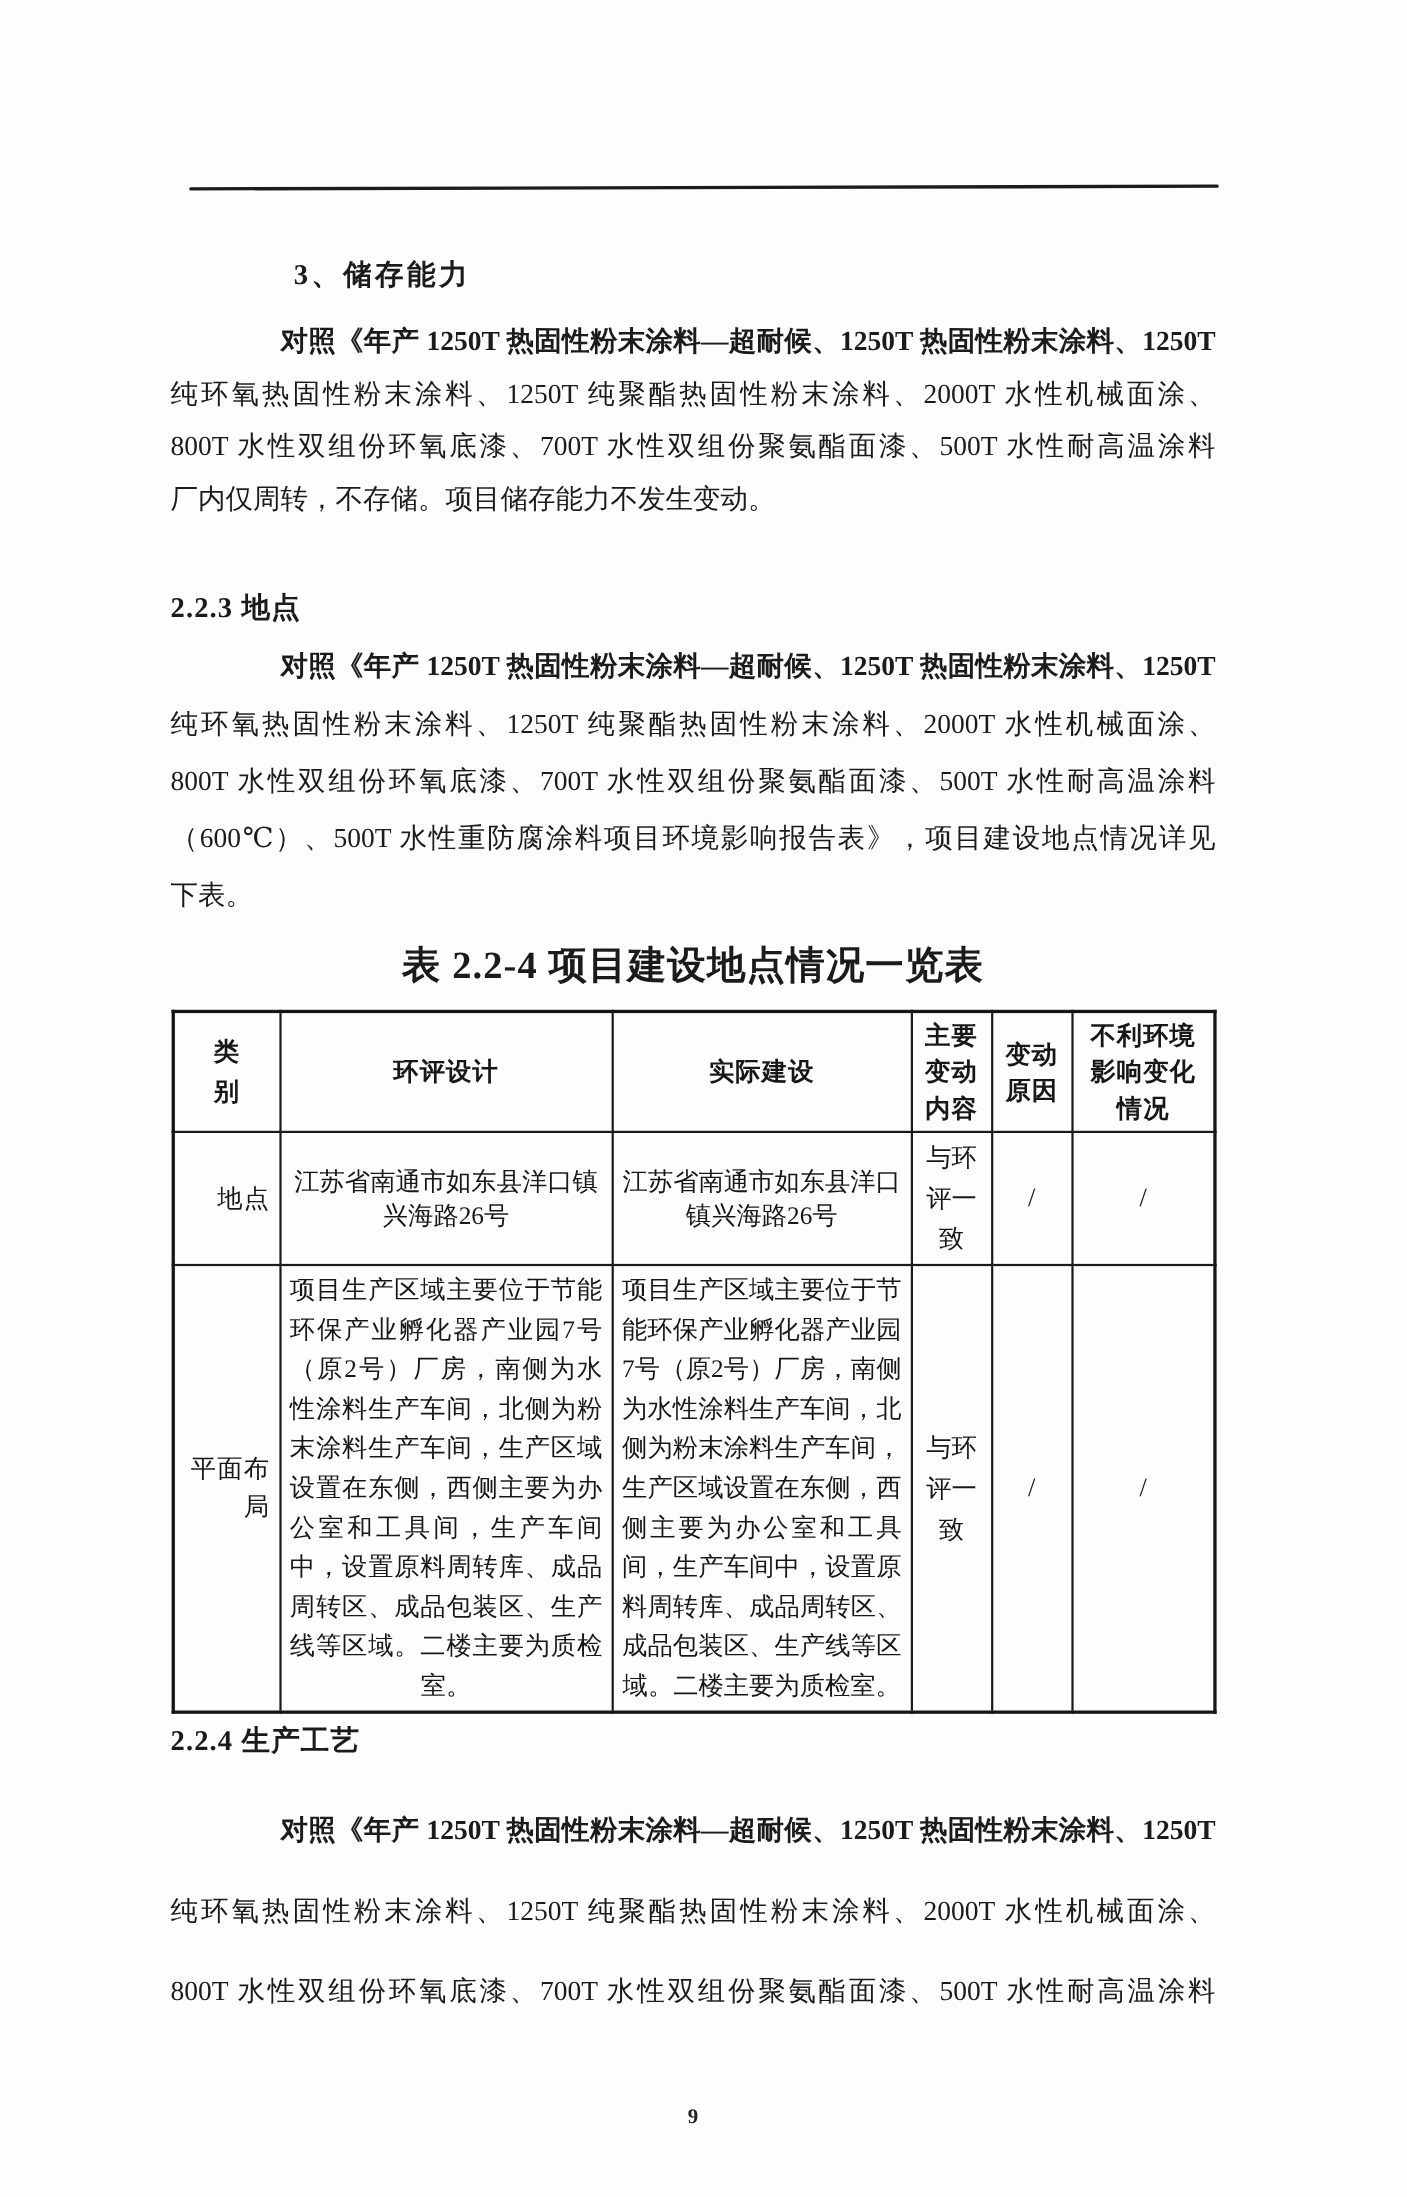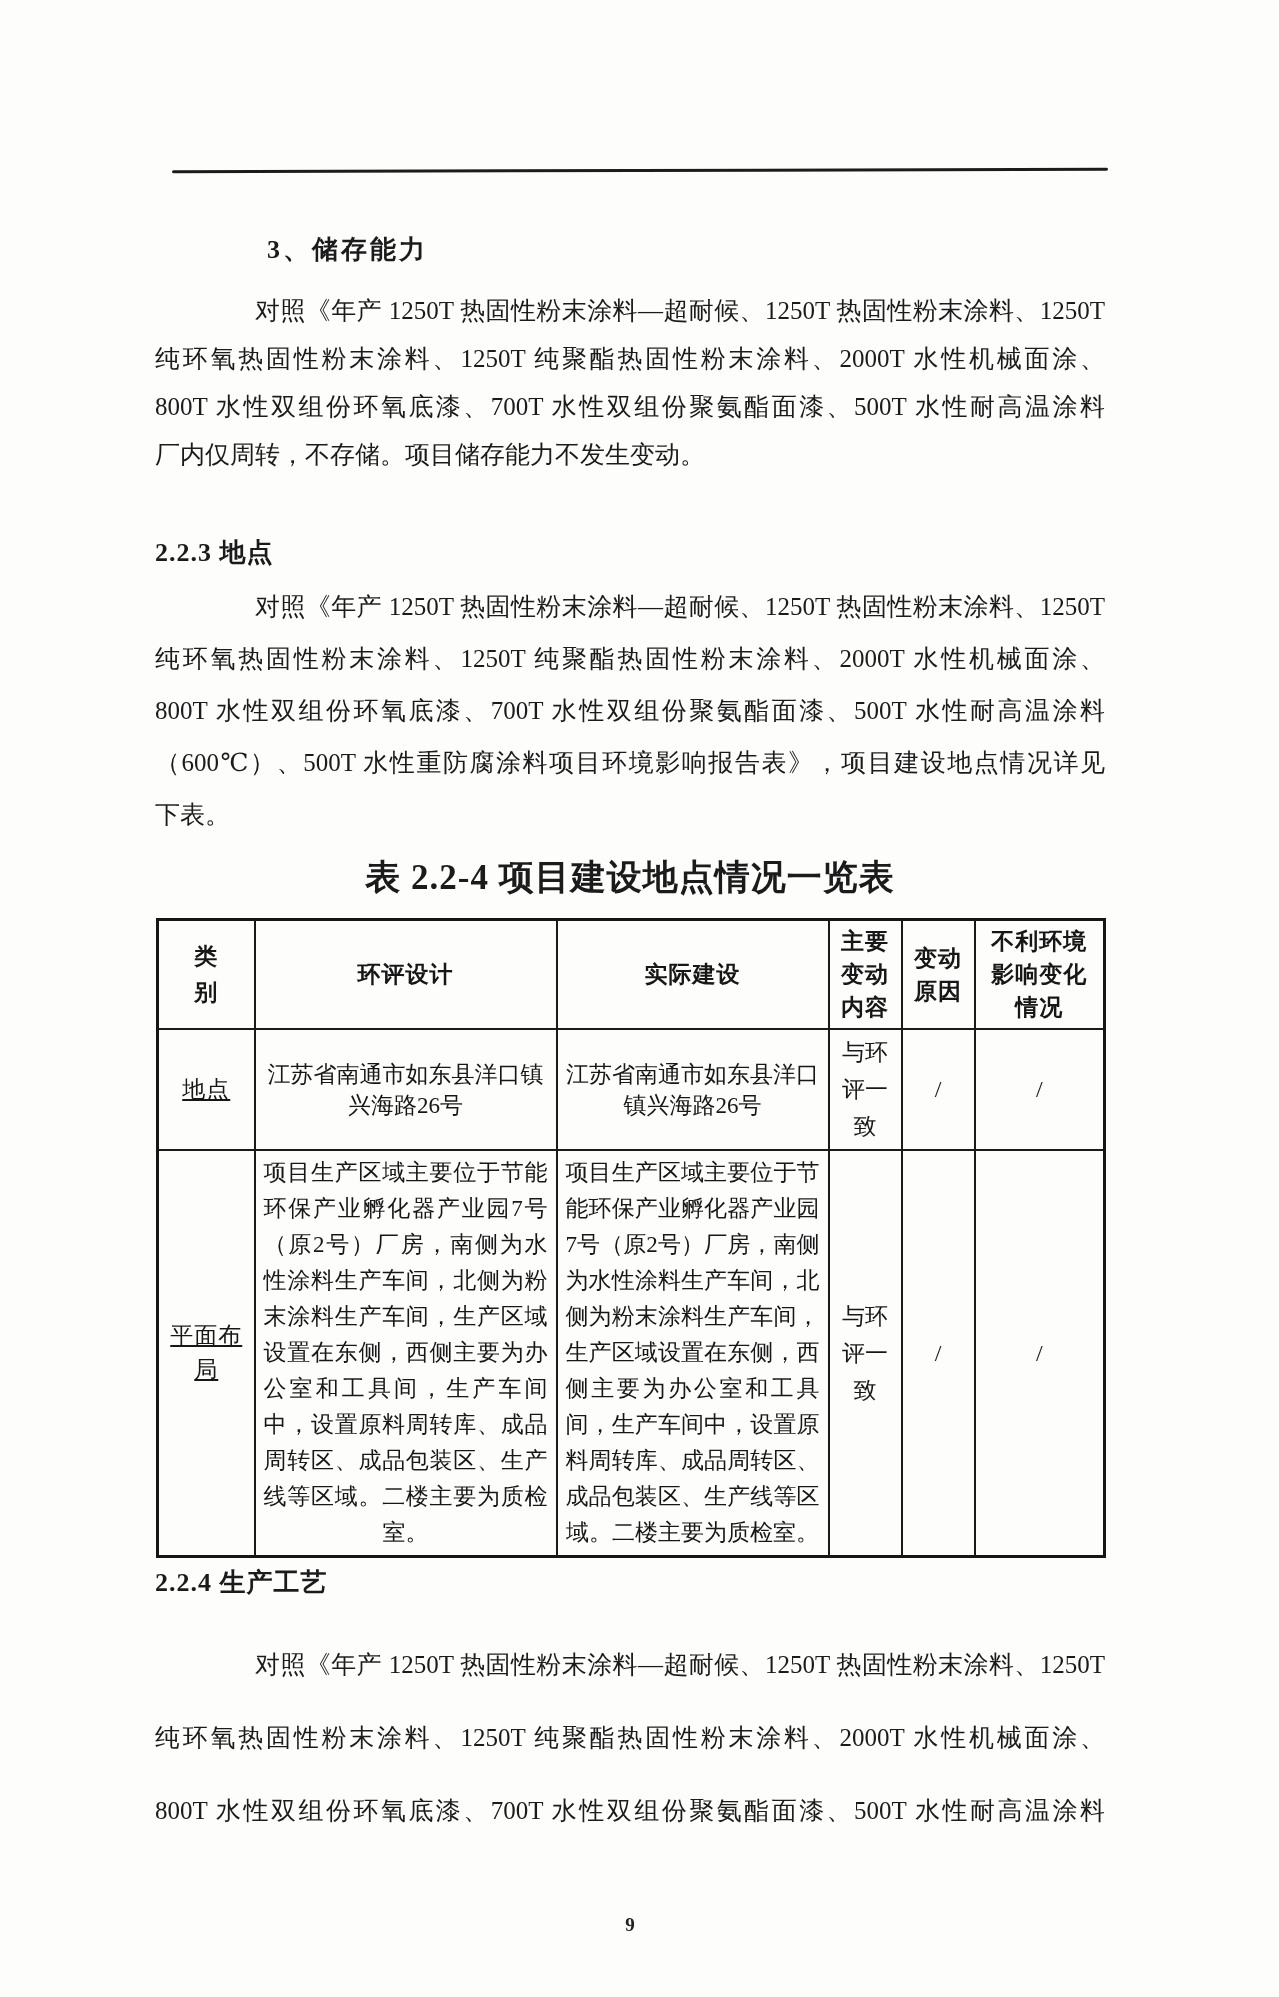--- a/index.html
+++ b/index.html
@@ -20,21 +20,21 @@
   .h-storage{left:255px;top:235px;height:30px;line-height:30px;font-weight:600;letter-spacing:3px;margin-left:12px;}
   .h-location{top:538px;height:30px;line-height:30px;text-align:center;}
   .h-process{top:1568px;height:30px;line-height:30px;}
   .para{position:absolute;left:155px;width:950px;font-size:25px;}
   .para .line{display:block;}
   .p1 .line{height:48px;line-height:48px;}
   .p2 .line{height:52px;line-height:52px;}
   .p3 .line{height:73px;line-height:73px;}
   .jl{text-align:justify;text-align-last:justify;}
   .pl{text-align:left;}
-  .il{padding-left:100px;}
+  .il{padding-left:100px;font-weight:bold;}
   .p1{top:287px;}
   .p2{top:581px;}
   .p3{top:1628px;}
   .caption{
     position:absolute;left:155px;top:860px;width:950px;height:36px;
     line-height:36px;text-align:center;font-size:35px;font-weight:700;letter-spacing:1px;
   }
   table.loc{
     position:absolute;left:156px;top:918px;width:947px;
     border-collapse:collapse;table-layout:fixed;
@@ -45,21 +45,21 @@
     border:2px solid #1a1a1a;
     padding:4px 8px;
     vertical-align:middle;
     word-break:break-all;
   }
   table.loc thead tr{height:96px;}
   table.loc tbody tr.r1{height:104px;}
   table.loc tbody tr.r2{height:400px;}
   th{font-weight:700;text-align:center;line-height:33px;letter-spacing:1px;}
   .narrow{max-width:30px;margin:0 auto;word-break:break-all;line-height:36px;}
-  td.cat{text-align:center;line-height:34px;letter-spacing:1px;text-decoration:underline;}
+  td.cat{text-align:right;line-height:34px;letter-spacing:1px;}
   td.addr{text-align:center;line-height:31px;}
   td.longtxt{text-align:justify;text-align-last:center;line-height:36px;padding:6px 9px;}
   td.cons{text-align:center;line-height:37px;}
   td.slash{text-align:center;font-size:24px;}
   .pageno{
     position:absolute;left:155px;top:1912px;width:950px;height:26px;
     line-height:26px;text-align:center;font-size:19px;font-weight:600;color:#222;
   }
 </style>
 </head>

